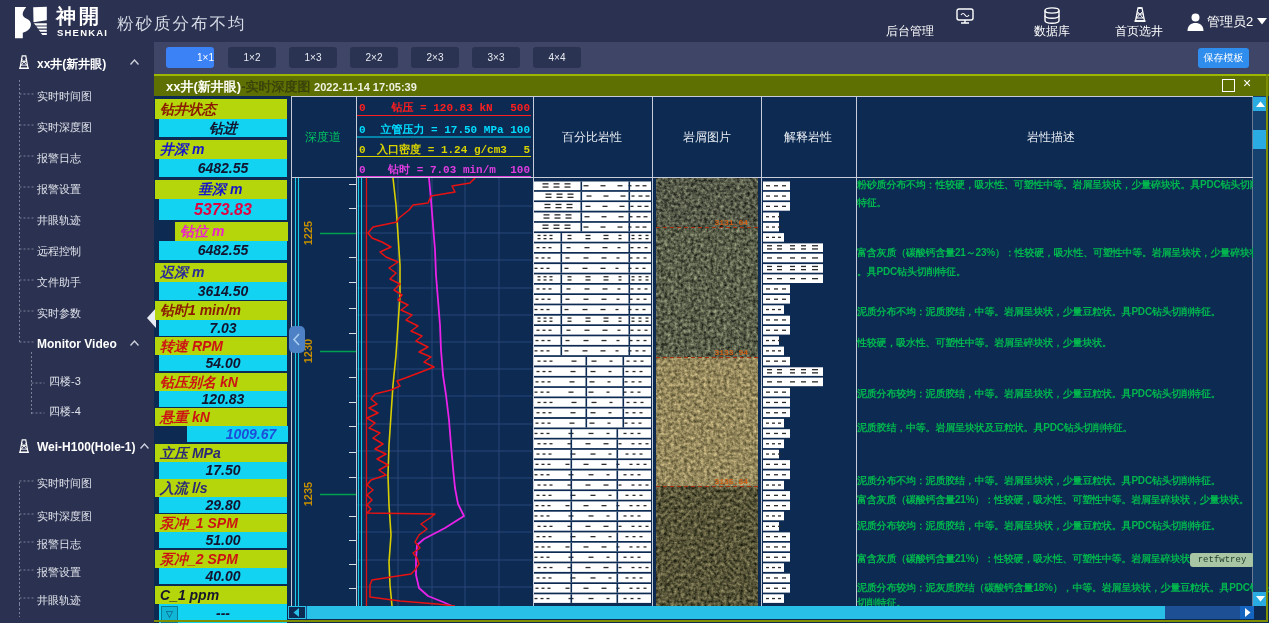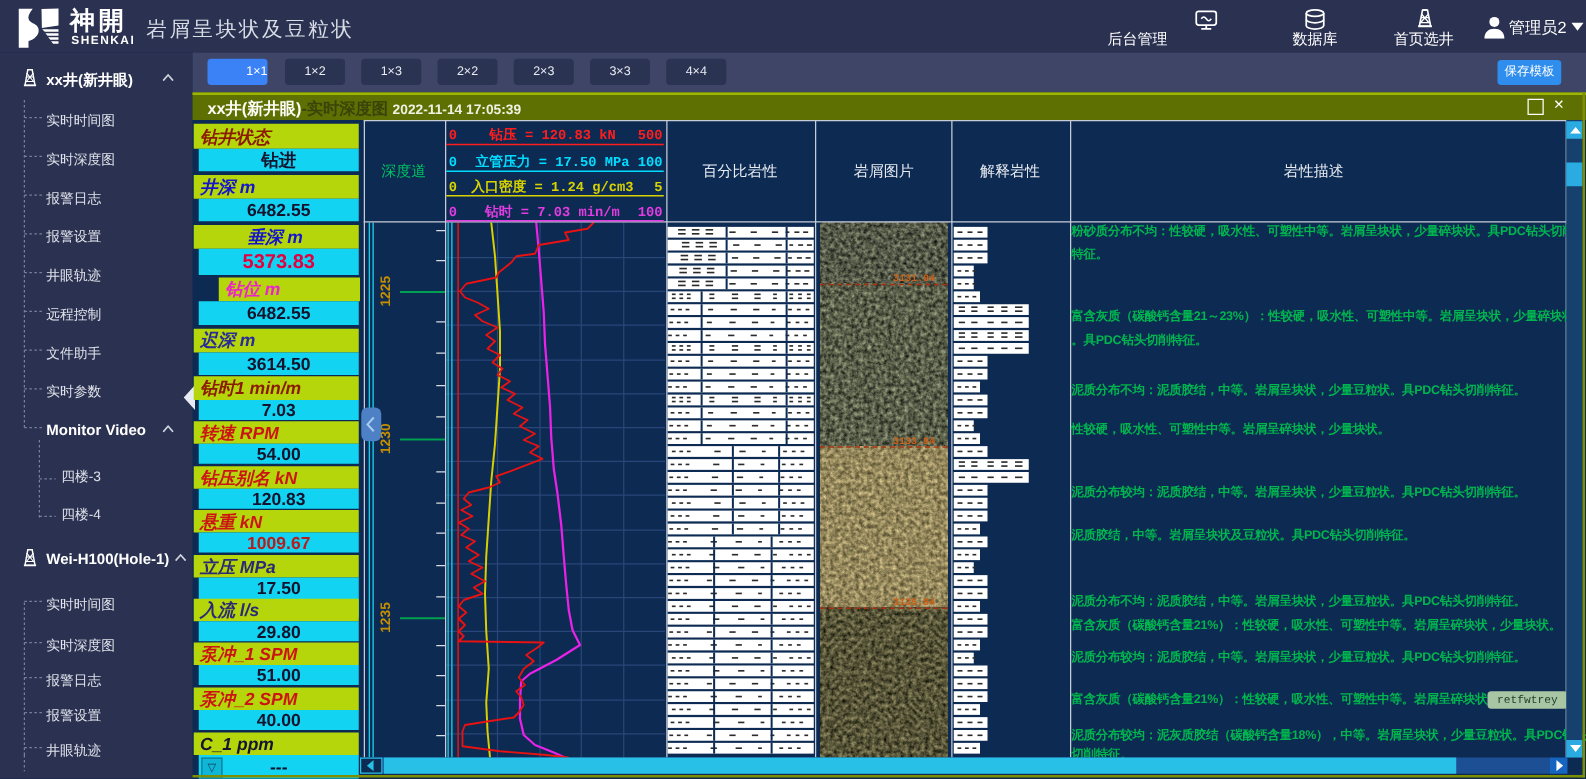--- a/index.html
+++ b/index.html
@@ -5,29 +5,29 @@
   html,body{margin:0;padding:0;}
   body{width:1269px;height:623px;overflow:hidden;position:relative;background:#0c2a52;
        font-family:"Liberation Sans",sans-serif;}
   .abs{position:absolute;}
   .tbtn{position:absolute;top:47px;width:48px;height:21px;background:#2a3452;border-radius:3px;
         color:#e8ebf2;font-size:10px;text-align:center;line-height:21px;}
   .tgrp{position:absolute;color:#fff;font-weight:bold;font-size:12px;white-space:nowrap;}
   .titem{position:absolute;color:#dfe2ea;font-size:11px;white-space:nowrap;}
   .plabel{position:absolute;left:155px;width:132px;background:#b5d60b;font-weight:bold;font-style:italic;
           font-size:14px;padding-left:5px;box-sizing:border-box;overflow:hidden;}
-  .pval{position:absolute;left:159px;width:128px;background:#12d4f2;font-weight:bold;
+  .pval{position:absolute;left:159px;width:128px;background:#12d4f2;font-weight:bold;font-style:italic;
         font-size:14px;text-align:center;color:#13132e;overflow:hidden;}
   .desc{position:absolute;color:#00b44e;font-size:10px;font-weight:bold;white-space:nowrap;letter-spacing:-0.2px;}
 </style>
 </head>
 <body>
 
 <div class="abs" style="left:0;top:0;width:1269px;height:42px;background:#2b3150;"></div>
-<div class="abs" style="left:117px;top:13px;color:#d7dce6;font-size:16.5px;letter-spacing:2px;">岩屑呈块状及豆粒状</div>
+<div class="abs" style="left:117px;top:13px;color:#d7dce6;font-size:16.5px;letter-spacing:2px;">粉砂质分布不均</div>
 
 <svg class="abs" style="left:0px;top:0px;" width="110" height="42" viewBox="0 0 110 42">
   <path d="M15,7 L26.2,7 C24,10 21.8,13 23.2,16 C24.5,18.5 28,18.5 29.8,21 C32,24 31,28 27.5,30.5 C25.5,32 23.5,32.5 22.8,32.8 L22.8,38.2 L15,38.2 Z" fill="#fff"></path>
   <path d="M33.5,22.3 L33.2,7.2 L46.8,6.7 L46.8,20.3 Z" fill="#fff"></path>
   <path d="M33.8,23.3 L46.8,23.3 L46.8,25.4 L35.8,25.4 Z M36.3,26.5 L46.8,26.5 L46.8,28.6 L38,28.6 Z M38.5,29.8 L46.8,29.8 L46.8,31.8 L40.3,31.8 Z M40.8,33 L46.8,33 L46.8,35 L42.5,35 Z" fill="#fff"></path>
 </svg>
 <div class="abs" style="left:56px;top:3px;color:#fff;font-size:20px;font-weight:bold;letter-spacing:3px;">神開</div>
 <div class="abs" style="left:57px;top:27px;color:#fff;font-size:9.5px;font-weight:bold;letter-spacing:1.2px;">SHENKAI</div>
 
 <svg class="abs" style="left:950px;top:8px;" width="30" height="16" viewBox="0 0 30 16">
@@ -138,21 +138,21 @@
   <div class="pval" style="top:241px;height:19px;line-height:19px;">6482.55</div>
   <div class="plabel" style="top:263px;height:19px;line-height:19px;color:#2a2a99;">迟深 m</div>
   <div class="pval" style="top:282px;height:18px;line-height:18px;">3614.50</div>
   <div class="plabel" style="top:301px;height:19px;line-height:19px;color:#8a1a00;">钻时1 min/m</div>
   <div class="pval" style="top:320px;height:16px;line-height:16px;">7.03</div>
   <div class="plabel" style="top:337px;height:18px;line-height:18px;color:#cc1414;">转速 RPM</div>
   <div class="pval" style="top:355px;height:16px;line-height:16px;">54.00</div>
   <div class="plabel" style="top:373px;height:18px;line-height:18px;color:#cc1414;">钻压别名 kN</div>
   <div class="pval" style="top:391px;height:16px;line-height:16px;">120.83</div>
   <div class="plabel" style="top:408px;height:18px;line-height:18px;color:#cc1414;">悬重 kN</div>
-  <div class="pval" style="top:426px;height:16px;line-height:16px;color:#b91c1c;">1009.67</div>
+  <div class="pval" style="top:426px;height:16px;line-height:16px;color:#1d4ed8;margin-left:28px;">1009.67</div>
   <div class="plabel" style="top:444px;height:18px;line-height:18px;color:#2a2a77;">立压 MPa</div>
   <div class="pval" style="top:462px;height:32px;line-height:16px;">17.50</div>
   <div class="plabel" style="top:479px;height:18px;line-height:18px;color:#2a2a77;">入流 l/s</div>
   <div class="pval" style="top:497px;height:16px;line-height:16px;">29.80</div>
   <div class="plabel" style="top:514px;height:18px;line-height:18px;color:#cc1414;">泵冲_1 SPM</div>
   <div class="pval" style="top:532px;height:16px;line-height:16px;">51.00</div>
   <div class="plabel" style="top:550px;height:18px;line-height:18px;color:#cc1414;">泵冲_2 SPM</div>
   <div class="pval" style="top:568px;height:16px;line-height:16px;">40.00</div>
   <div class="plabel" style="top:586px;height:18px;line-height:18px;color:#15152e;">C_1 ppm</div>
   <div class="pval" style="top:604px;height:19px;line-height:19px;">---</div>

